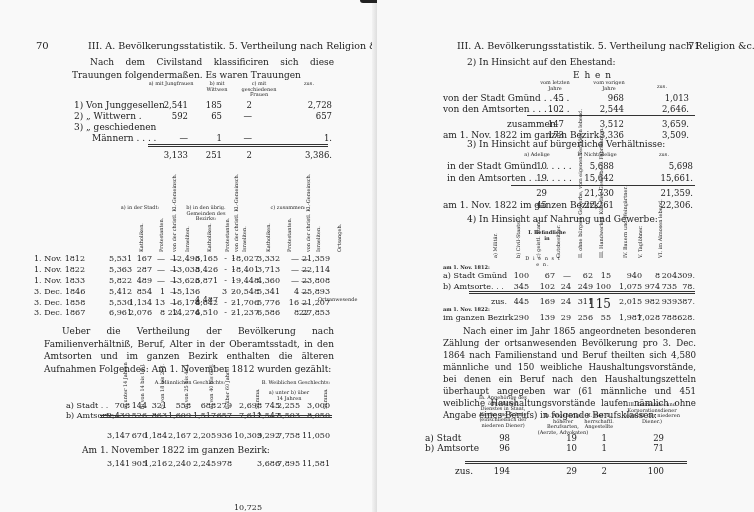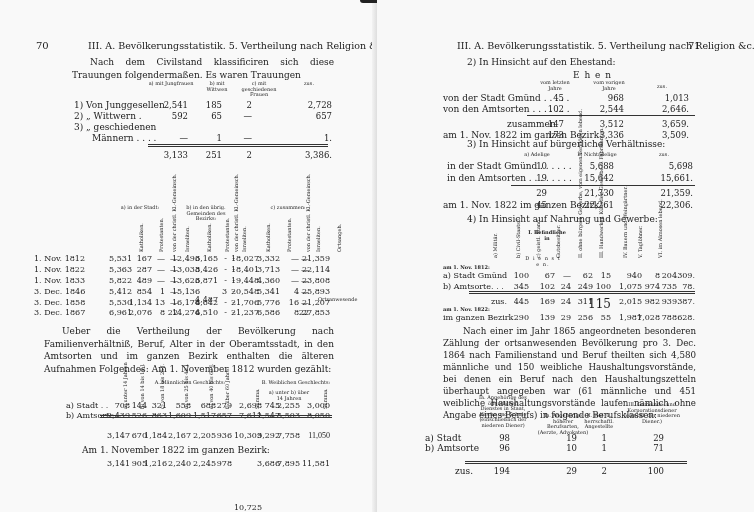--- a/index.html
+++ b/index.html
@@ -243,21 +243,21 @@
       <div class="abs" style="top: 431px; left: 0px; width: 377px;">
         <span class="abs num" style="top: 0px; right: 247px; font-size: 8px;">3,147</span>
         <span class="abs num" style="top: 0px; right: 230px; font-size: 8px;">670</span>
         <span class="abs num" style="top: 0px; right: 210px; font-size: 8px;">1,184</span>
         <span class="abs num" style="top: 0px; right: 186px; font-size: 8px;">2,167</span>
         <span class="abs num" style="top: 0px; right: 161px; font-size: 8px;">2,205</span>
         <span class="abs num" style="top: 0px; right: 145px; font-size: 8px;">936</span>
         <span class="abs num" style="top: 0px; right: 115px; font-size: 8px;">10,309</span>
         <span class="abs num" style="top: 0px; right: 97px; font-size: 8px;">3,292</span>
         <span class="abs num" style="top: 0px; right: 77px; font-size: 8px;">7,758</span>
-        <span class="abs num" style="top: 0px; right: 47px; font-size: 8px; font-family: Liberation Serif, serif;">11,050</span>
+        <span class="abs num" style="top: 0px; right: 47px; font-size: 8px;">11,050</span>
       </div>
     </div>
   <div class="abs t" style="left:82px;top:445px;">Am 1. November 1822 im ganzen Bezirk:</div>
   <div id="age-1822">
       <div class="abs" style="top: 459px; left: 0px; width: 377px;">
         <span class="abs num" style="top: 0px; right: 247px; font-size: 8px;">3,141</span>
         <span class="abs num" style="top: 0px; right: 230px; font-size: 8px;">905</span>
         <span class="abs num" style="top: 0px; right: 210px; font-size: 8px;">1,216</span>
         <span class="abs num" style="top: 0px; right: 186px; font-size: 8px;">2,240</span>
         <span class="abs num" style="top: 0px; right: 161px; font-size: 8px;">2,245</span>

